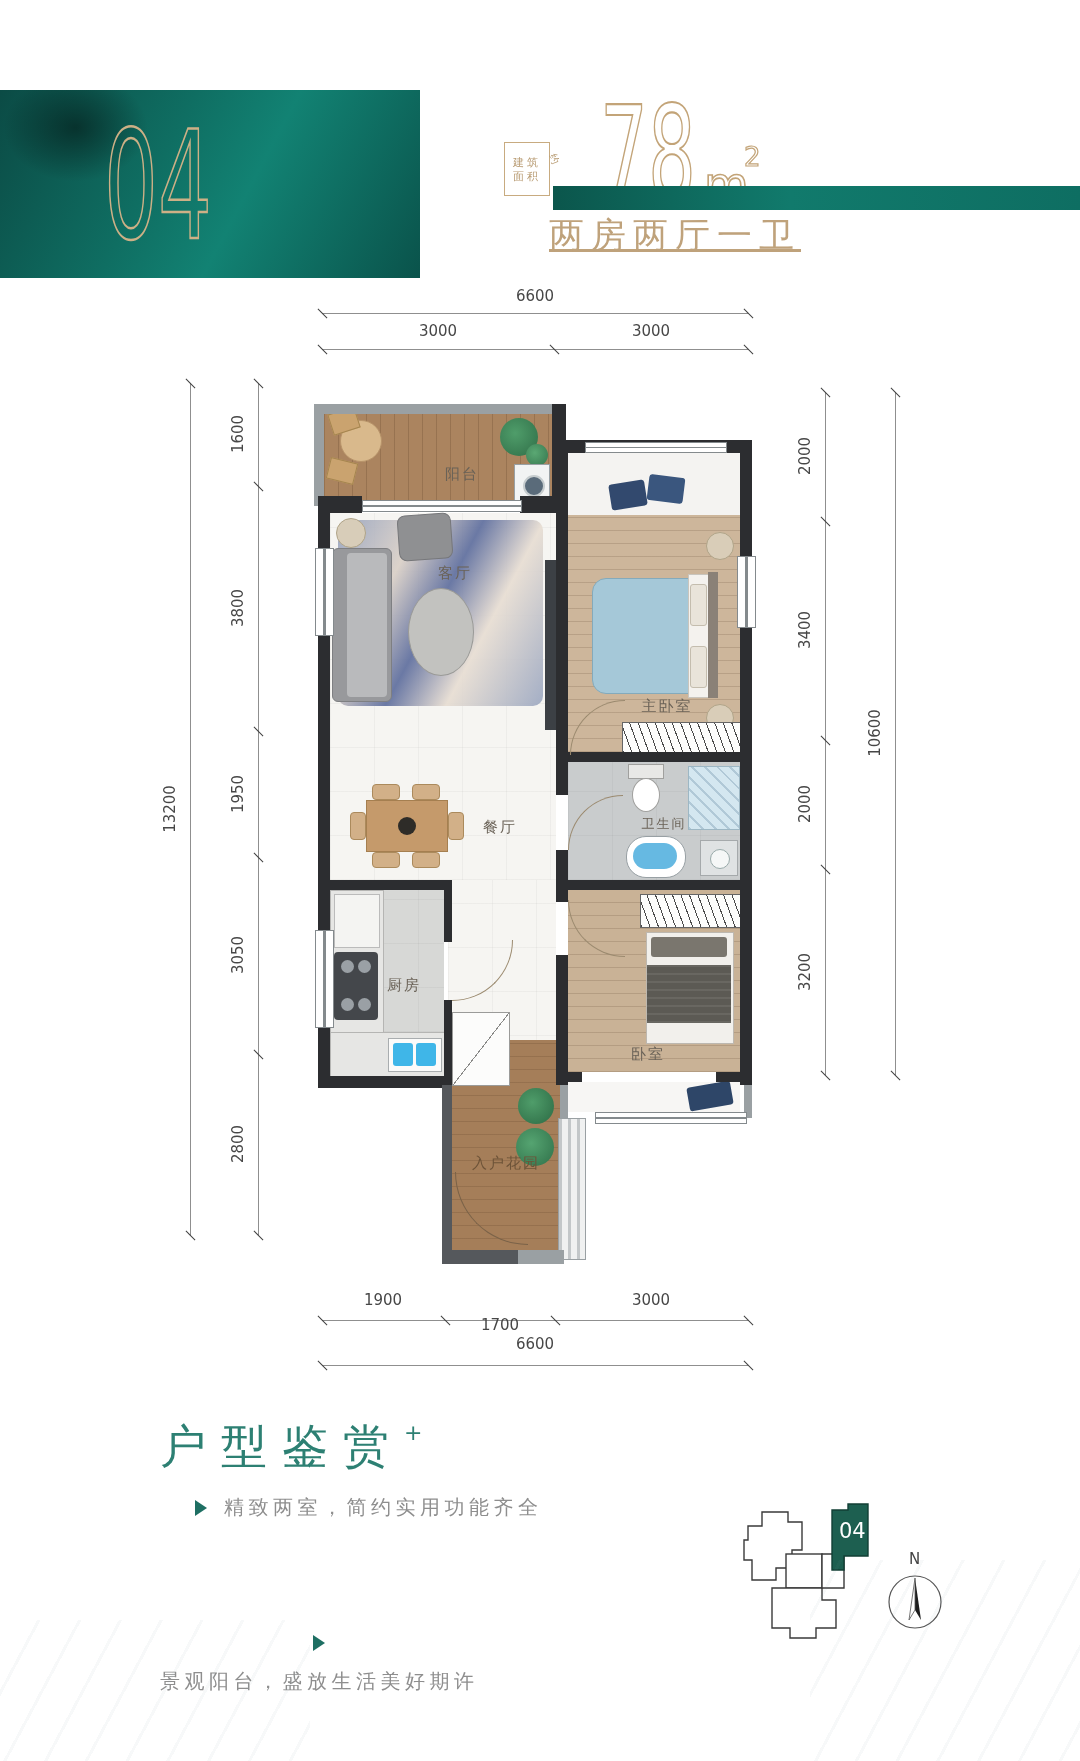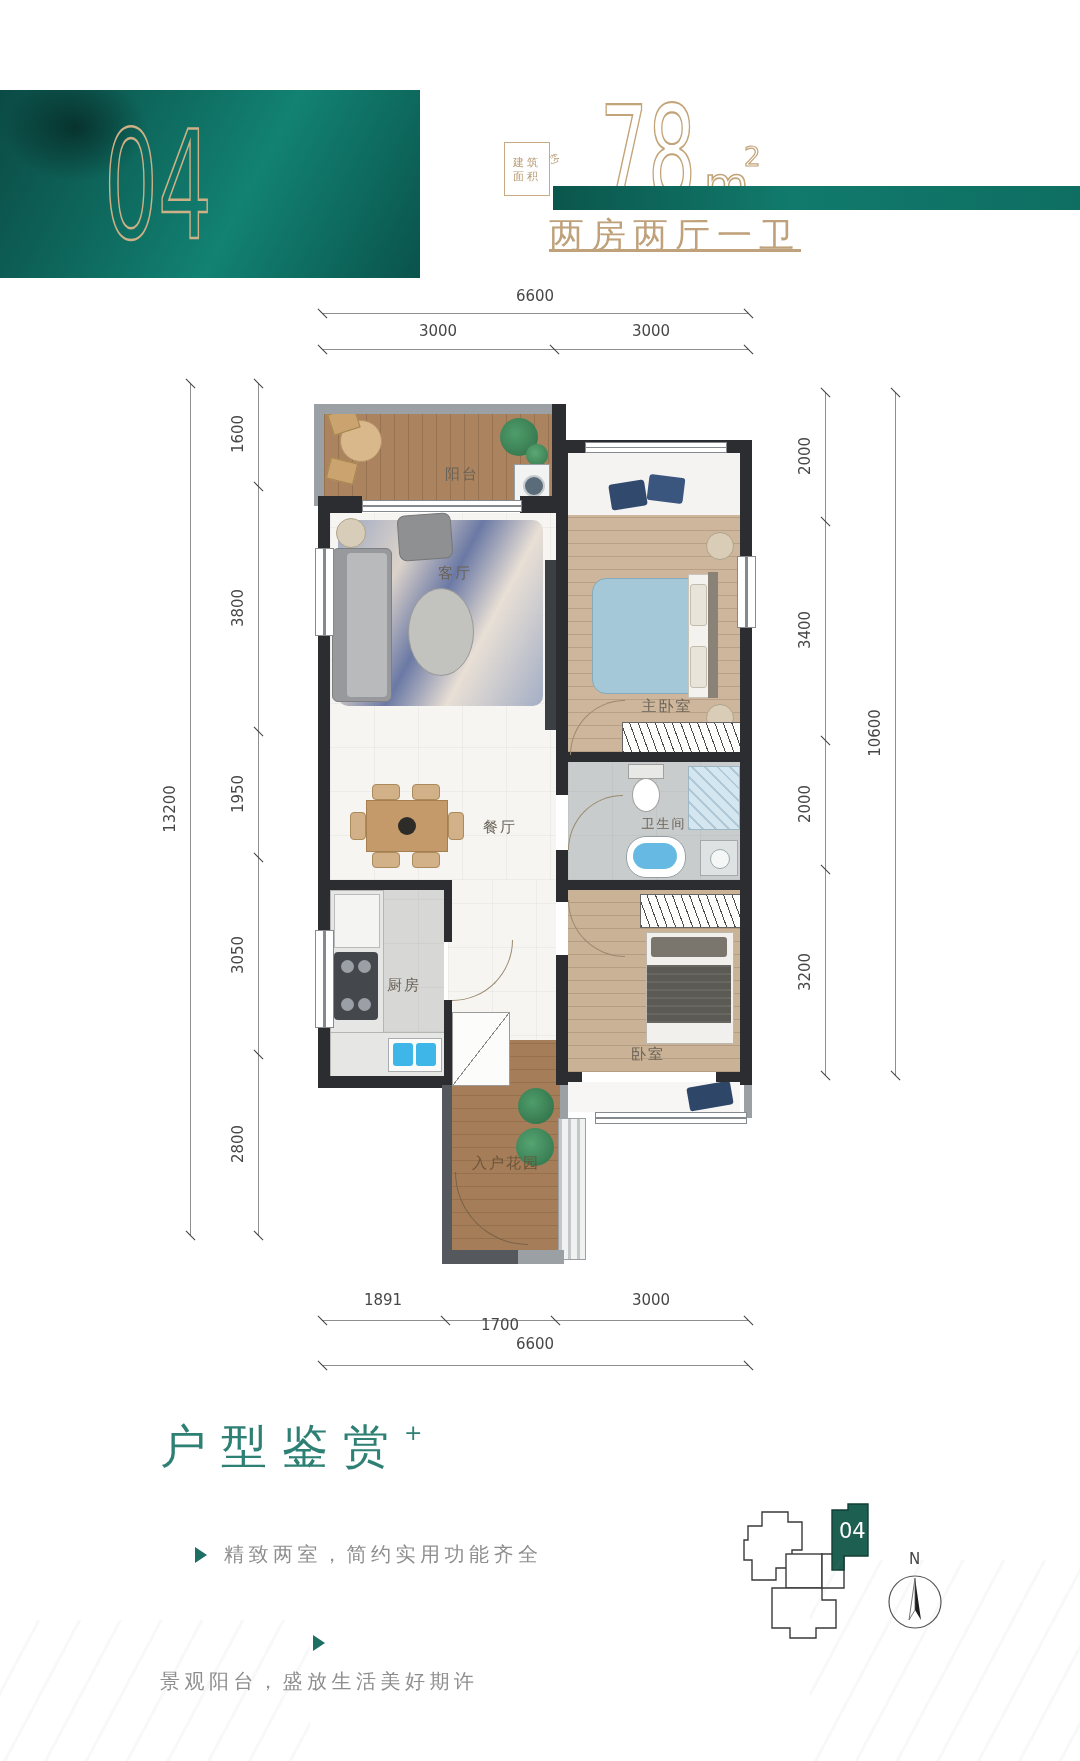--- a/index.html
+++ b/index.html
@@ -237,21 +237,21 @@
       </div>
     <span class="dlab" style="left:438px;top:331px;">3000</span>
     <span class="dlab" style="left:651px;top:331px;">3000</span>
 
     <div class="dl h" style="left:322px;top:1320px;width:426px;">
         <i class="tk" style="left:0;"></i>
         <i class="tk" style="left:123px;"></i>
         <i class="tk" style="left:233px;"></i>
         <i class="tk" style="left:426px;"></i>
       </div>
-    <span class="dlab" style="left:383px;top:1300px;">1891</span>
+    <span class="dlab" style="left:383px;top:1300px;">1900</span>
     <span class="dlab" style="left:500px;top:1300px;margin-top:25px;">1700</span>
     <span class="dlab" style="left:651px;top:1300px;">3000</span>
     <div class="dl h" style="left:322px;top:1365px;width:426px;">
         <i class="tk" style="left:0;"></i>
         <i class="tk" style="left:426px;"></i>
       </div>
     <span class="dlab" style="left:535px;top:1344px;">6600</span>
 
     <div class="dl v" style="left:190px;top:383px;height:852px;">
         <i class="tk" style="top:0;"></i>
@@ -286,21 +286,21 @@
     <div class="dl v" style="left:895px;top:392px;height:683px;">
         <i class="tk" style="top:0;"></i>
         <i class="tk" style="top:683px;"></i>
       </div>
     <span class="dlab v" style="left:875px;top:733px;">10600</span>
   </div>
 
   <div class="feat-title">
     <span>户型鉴赏</span><span class="mark">+</span>
   </div>
-  <div class="feat-item" style="top:1541px;padding-left:35px;">
+  <div class="feat-item" style="top:1494px;padding-left:35px;">
     <span class="tri"></span>
     <span class="feat-text">精致两室，简约实用功能齐全</span>
   </div>
   <div class="feat-item" style="top:1635px;flex-direction:column;">
     <span class="tri"></span>
     <span class="feat-text">景观阳台，盛放生活美好期许</span>
   </div>
 
   <svg class="f" style="left:718px;top:1498px;" width="190" height="150">
     <path d="M30,42 v-14 h14 v-14 h26 v10 h14 v28 h-10 v18 h-16 v12 h-24 v-20 h-8 v-20 z" fill="#ffffff" stroke="#3a3a3a" stroke-width="1.4"></path>

